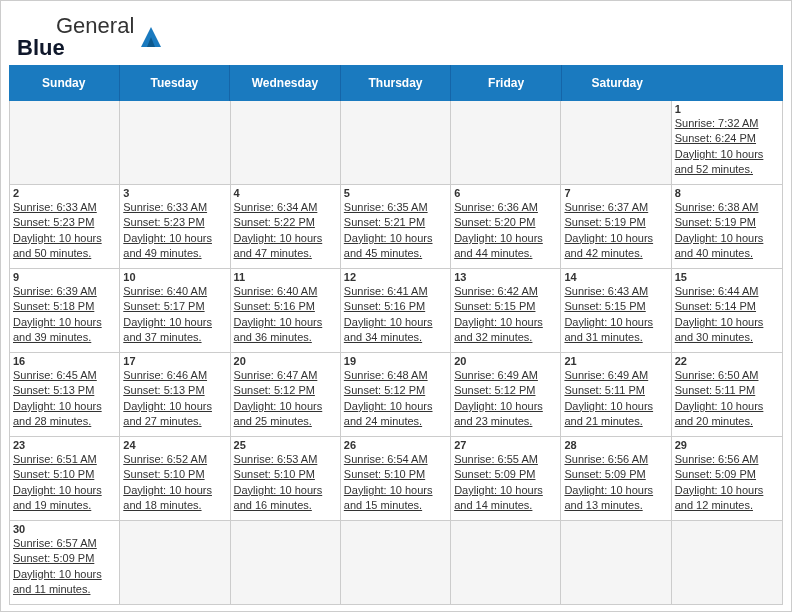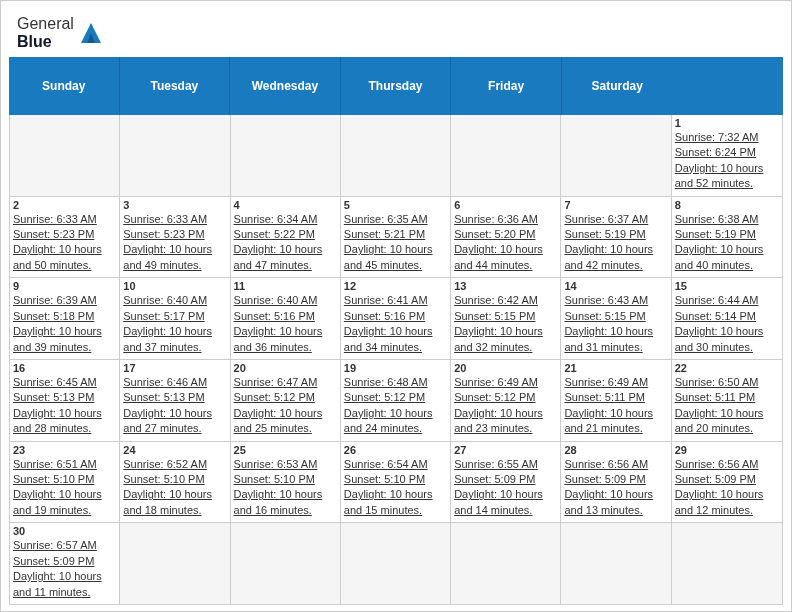--- a/index.html
+++ b/index.html
@@ -23,24 +23,25 @@
       align-items: flex-start;
       justify-content: space-between;
       padding: 10px 16px 6px 16px;
     }
     .logo {
       display: flex;
       align-items: center;
       margin-top: 4px;
     }
     .logo-text {
-      font-size: 16px;
+      font-size: 22px;
       font-weight: normal;
       color: #333;
       line-height: 1;
+      margin-left: 39px;
     }
     .logo-text span.blue { color: #0f172a; font-weight: bold; }
     .logo-icon {
       width: 28px;
       height: 28px;
       margin-left: 3px;
     }
     .title-block {
       text-align: right;
     }
@@ -62,21 +63,21 @@
     }
     .cal-header-row {
       display: grid;
       grid-template-columns: repeat(7, 1fr);
       background: #1a7abf;
     }
     .cal-header-cell {
       color: #fff;
       font-size: 12px;
       font-weight: bold;
-      padding: 22px 4px;
+      padding: 11px 4px;
       text-align: center;
       border-right: 1px solid #1565a8;
     }
     .cal-header-cell:last-child { border-right: none; }
     .cal-body {
       flex: 1;
       display: flex;
       flex-direction: column;
       border-left: 1px solid #ccc;
       border-right: 1px solid #ccc;

